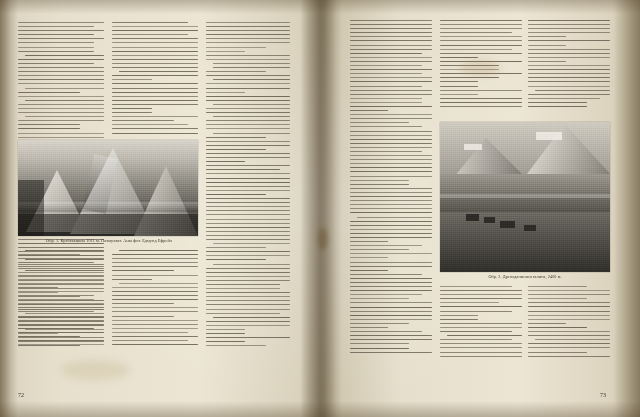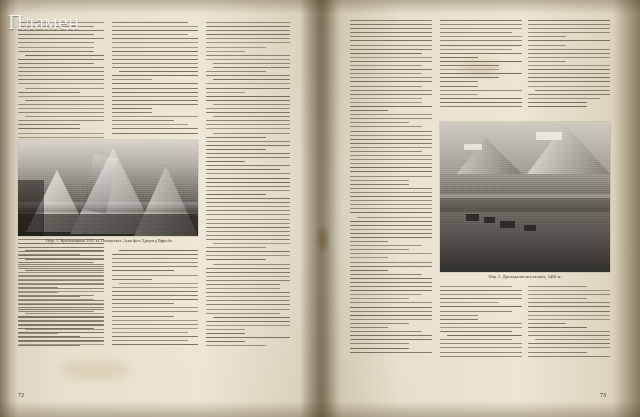--- a/index.html
+++ b/index.html
@@ -676,14 +676,13 @@
   <div class="stain" style="left:318px; top:228px; width:10px; height:22px; background:rgba(120,90,40,.38); filter:blur(2px);"></div>
   <div class="stain" style="left:460px; top:60px; width:40px; height:16px; background:rgba(150,120,60,.16); filter:blur(3px);"></div>
   <div class="stain" style="left:60px; top:360px; width:70px; height:20px; background:rgba(150,120,60,.14); filter:blur(4px);"></div>
 
   <div class="gutter-shadow"></div>
   <div class="edge-shadow-l"></div>
   <div class="edge-shadow-r"></div>
   <div class="edge-shadow-t"></div>
   <div class="edge-shadow-b"></div>
 
-  <div class="wm-plamen">Пламен</div>
 </div>
 
 </body></html>

